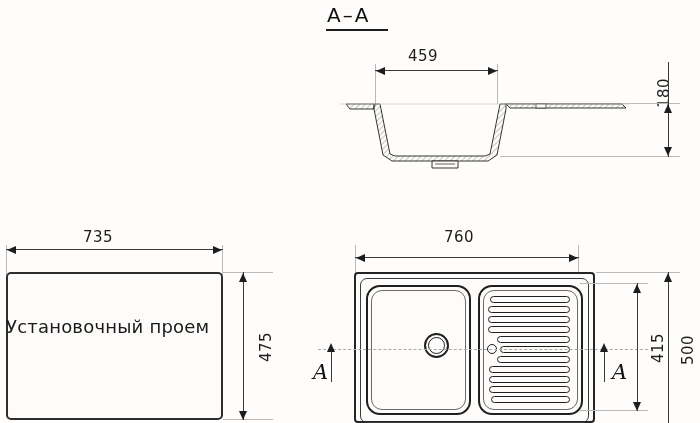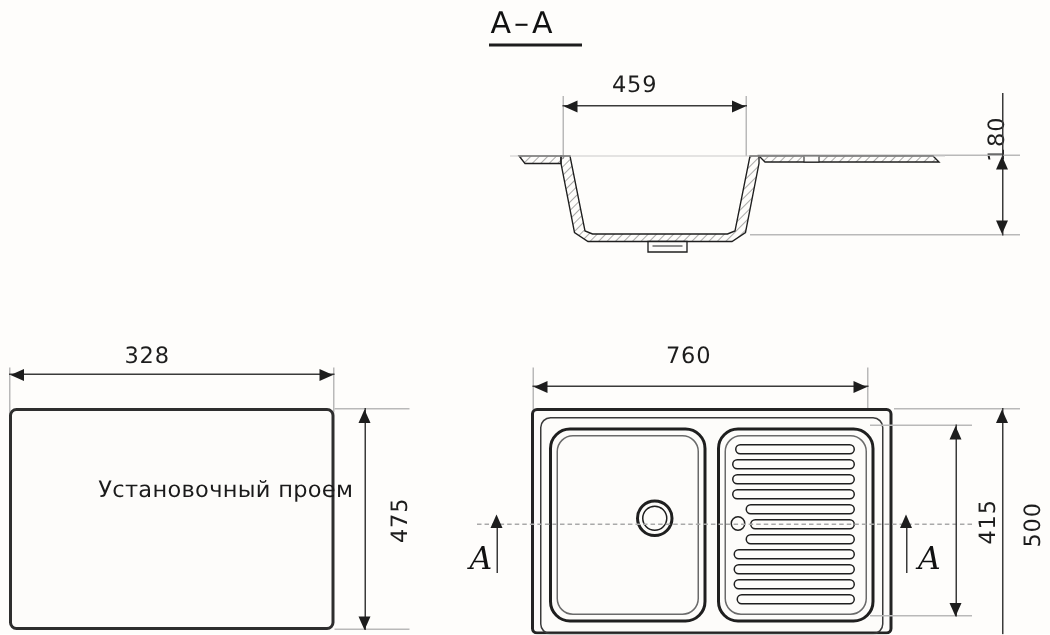--- a/index.html
+++ b/index.html
@@ -45,27 +45,25 @@
   .marker-letter {
     position: absolute;
     font-family: "DejaVu Serif", serif;
     font-style: italic;
     font-size: 21px;
     color: #111111;
   }
   .cutout-text {
     position: absolute;
     font-family: "DejaVu Sans", sans-serif;
-    font-size: 15px;
+    font-size: 18px;
     color: #1a1a1a;
-    text-align: center;
     line-height: 17px;
     white-space: nowrap;
     letter-spacing: 0.2px;
-    margin-left: 36px;
   }
 
   
   .ext-line {
     position: absolute;
     background: #b9b9b9;
   }
   .dim-line {
     position: absolute;
     background: #3a3a3a;
@@ -213,21 +211,21 @@
     <path d="M 92,66 L 92,73 L 118,73 L 118,66 Z" fill="#fdfcfa" stroke="#1f1f1f" stroke-width="0.9"></path>
     <path d="M 95,69 L 115,69" stroke="#1f1f1f" stroke-width="0.7"></path>
 
     <path d="M 166,9 L 282,9 L 286,13 L 170,13 Z" fill="url(#hatch)" stroke="#1f1f1f" stroke-width="0.9"></path>
 
     <rect x="196" y="9" width="10" height="4" fill="#fdfcfa" stroke="#1f1f1f" stroke-width="0.7"></rect>
 
     <line x1="0" y1="9" x2="290" y2="9" stroke="#c9c9c9" stroke-width="0.8"></line>
   </svg>
 
-  <div class="dim-text" style="left:83px; top:228px;">328</div>
+  <div class="dim-text" style="left:83px; top:228px;">735</div>
   <div class="ext-line" style="left:6px; top:245px; width:1px; height:30px;"></div>
   <div class="ext-line" style="left:222px; top:245px; width:1px; height:30px;"></div>
   <div class="dim-line" style="left:6px; top:249px; width:217px; height:1px;"></div>
   <div class="arrow arrow-left" style="left:7px; top:246px;"></div>
   <div class="arrow arrow-right" style="left:213px; top:246px;"></div>
 
   <div class="cutout-rect" style="left:6px; top:272px; width:217px; height:148px;"></div>
 
   <div class="cutout-text" style="left:6px; top:318px; width:217px;">Установочный проем</div>
 

